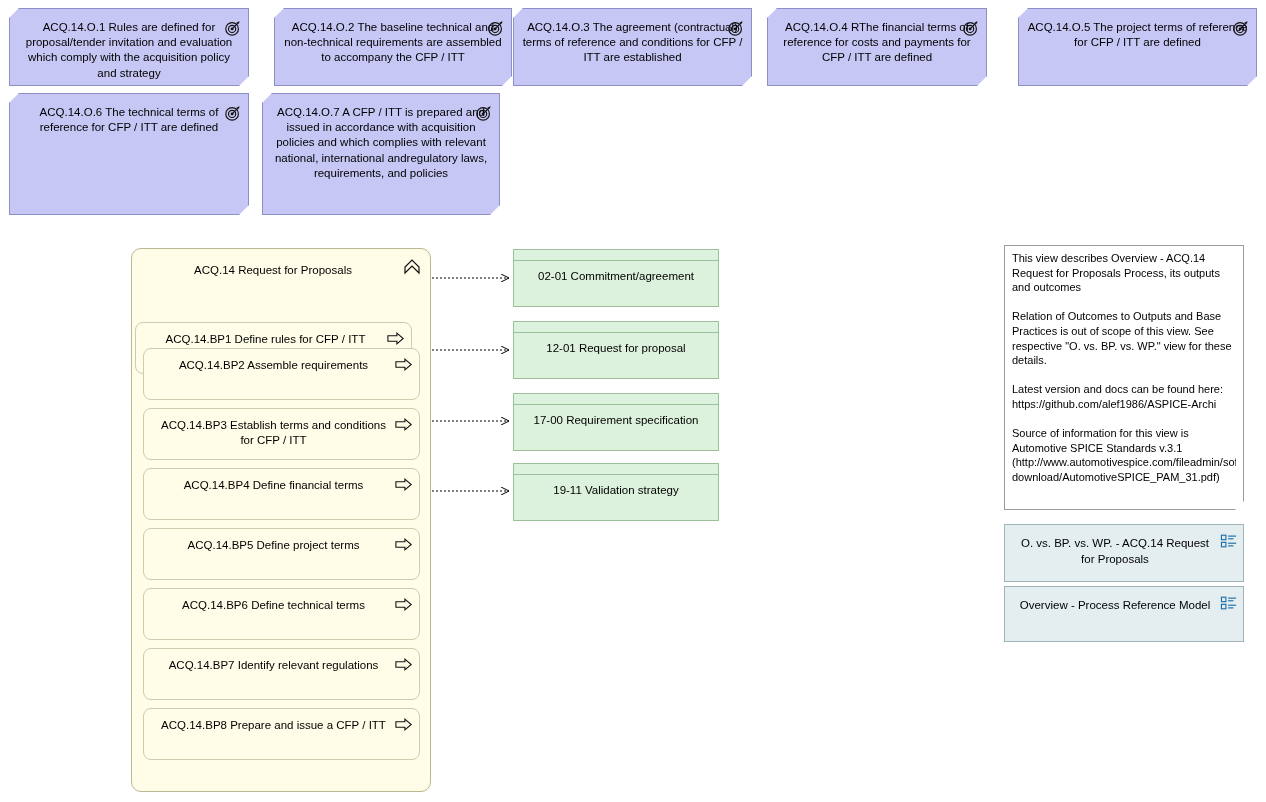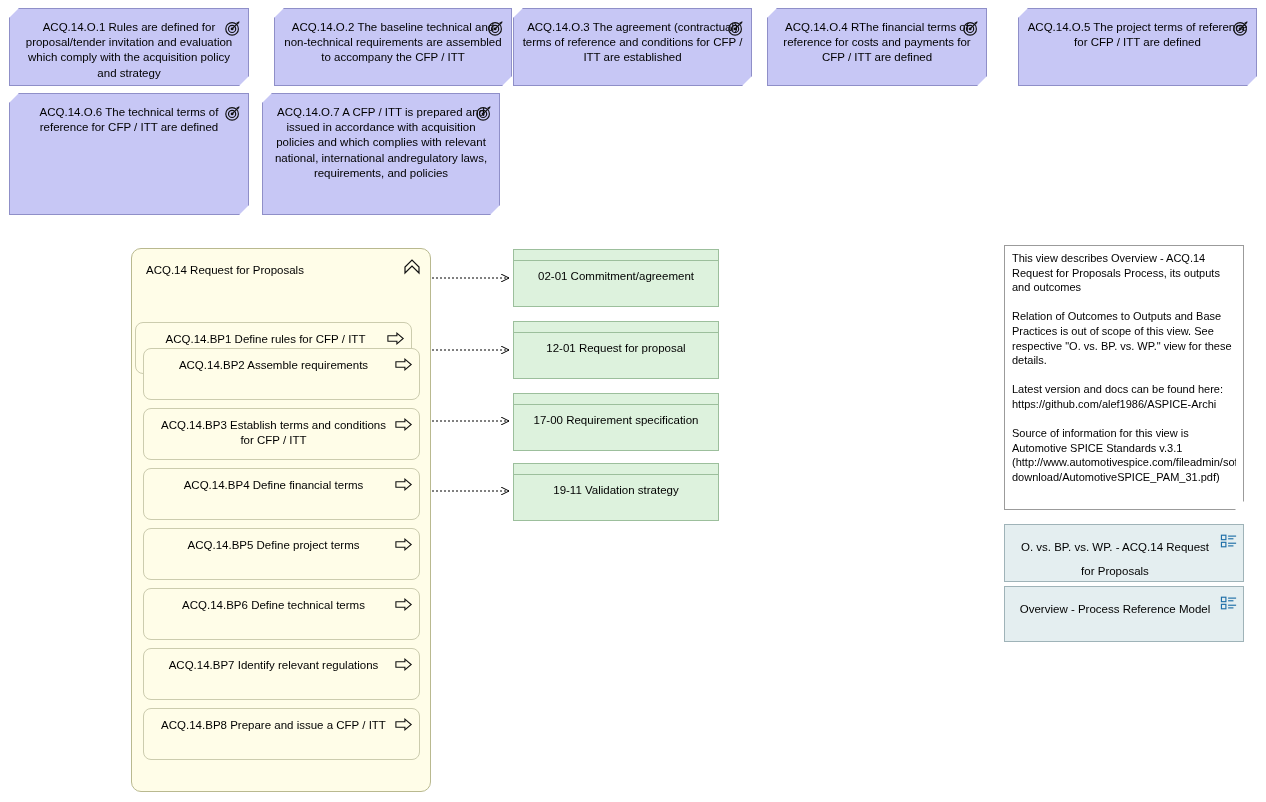--- a/index.html
+++ b/index.html
@@ -56,20 +56,21 @@
     background: #fffde8;
     border: 1px solid #b9b98f;
     border-radius: 10px;
     box-sizing: border-box;
   }
   .proc-title {
     position: absolute;
     left: 14px;
     right: 30px;
     top: 14px;
+    text-align: center;
     font-size: 11.5px;
     line-height: 15px;
   }
   .proc-icon {
     position: absolute;
     right: 8px;
     top: 8px;
     width: 20px;
     height: 20px;
   }
@@ -149,21 +150,21 @@
     background: #e4eef0;
     border: 1px solid #9fb3b8;
     box-sizing: border-box;
   }
   .viewref .label {
     position: absolute;
     left: 8px;
     right: 26px;
     top: 10px;
     text-align: center;
-    line-height: 24px;
+    line-height: 16px;
     font-size: 11.5px;
   }
   .viewref .ic {
     position: absolute;
     right: 5px;
     top: 8px;
     width: 18px;
     height: 16px;
   }
 

